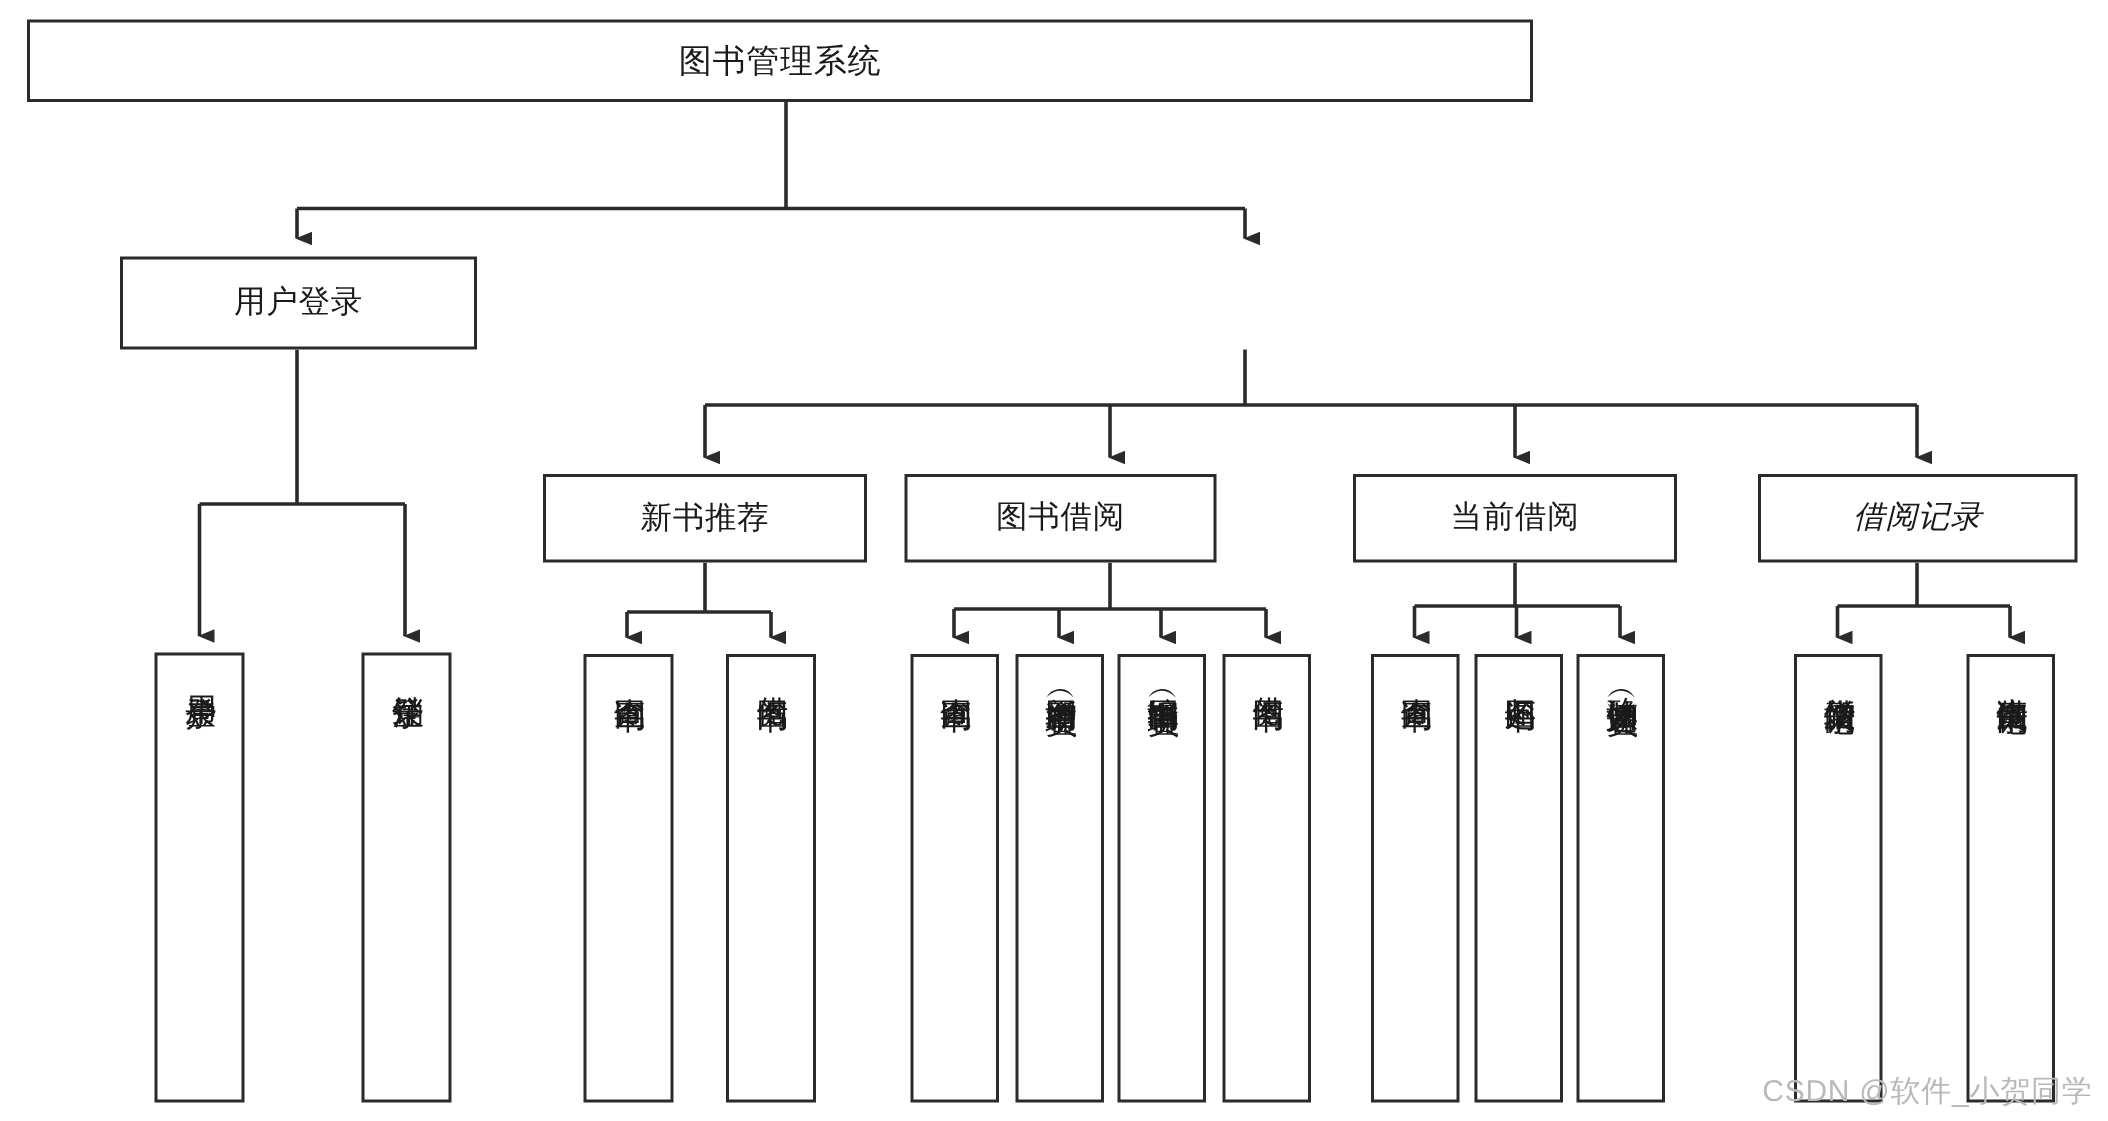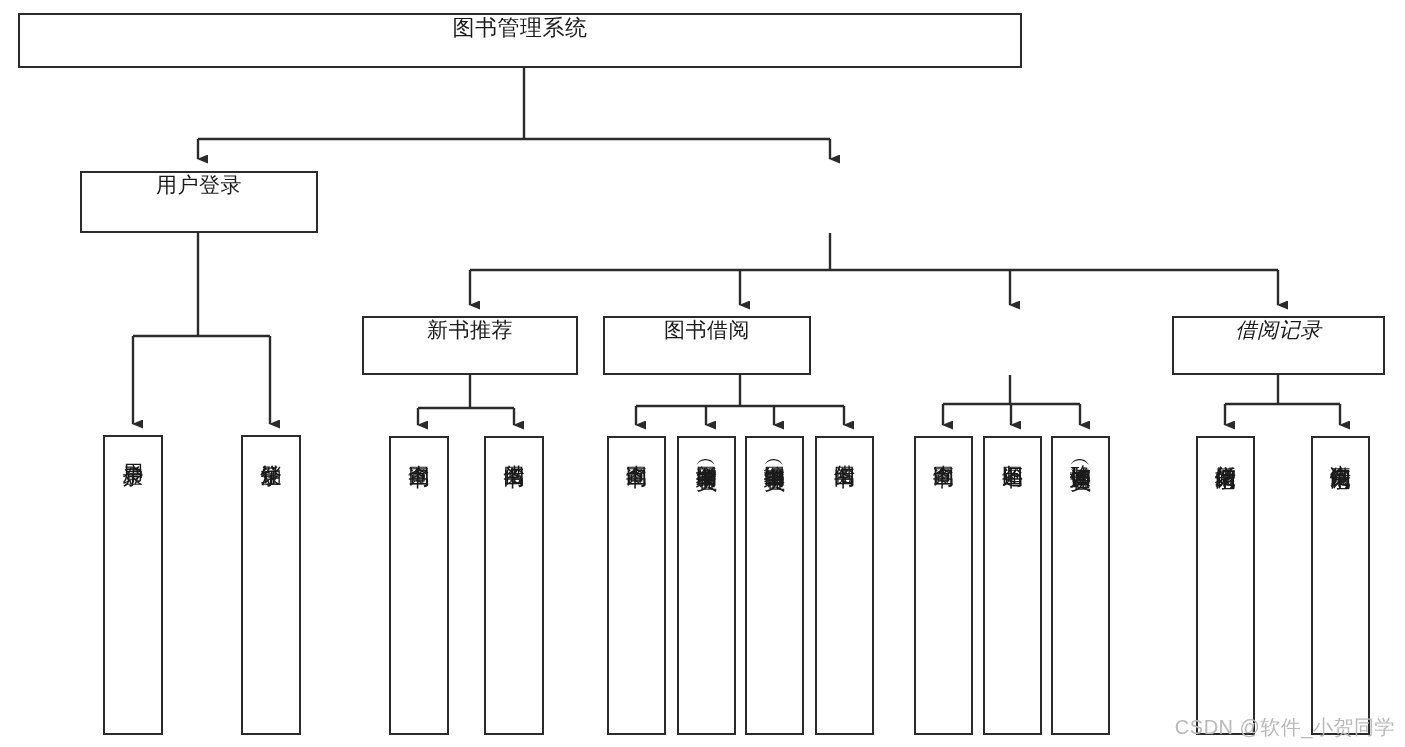--- a/index.html
+++ b/index.html
@@ -25,21 +25,21 @@
     width: 1405px;
     height: 747px;
     pointer-events: none;
   }
   .node {
     position: absolute;
     box-sizing: border-box;
     background: #ffffff;
     border: 2px solid #2b2b2b;
     display: flex;
-    align-items: flex-start;
+    align-items: center;
     justify-content: center;
     color: #1a1a1a;
   }
   .node .label {
     display: block;
     text-align: center;
     line-height: 1.18;
   }
   
   .node.horiz .label {
@@ -136,20 +136,23 @@
   <div class="node horiz" style="left:80px; top:171px; width:238px; height:62px;">
     <span class="label">用户登录</span>
   </div>
 
   <div class="node horiz" style="left:362px; top:316px; width:216px; height:59px;font-family:Liberation Serif, serif;">
     <span class="label">新书推荐</span>
   </div>
   <div class="node horiz" style="left:603px; top:316px; width:208px; height:59px;">
     <span class="label">图书借阅</span>
   </div>
+  <div class="node horiz" style="left:902px; top:316px; width:216px; height:59px;">
+    <span class="label">当前借阅</span>
+  </div>
   <div class="node horiz" style="left:1172px; top:316px; width:213px; height:59px;font-style:italic;">
     <span class="label">借阅记录</span>
   </div>
 
   <div class="node vert" style="left:103px; top:435px; width:60px; height:300px;">
     <span class="label">用户登录</span>
   </div>
   <div class="node vert" style="left:241px; top:435px; width:60px; height:300px;">
     <span class="label">注销登录</span>
   </div>

